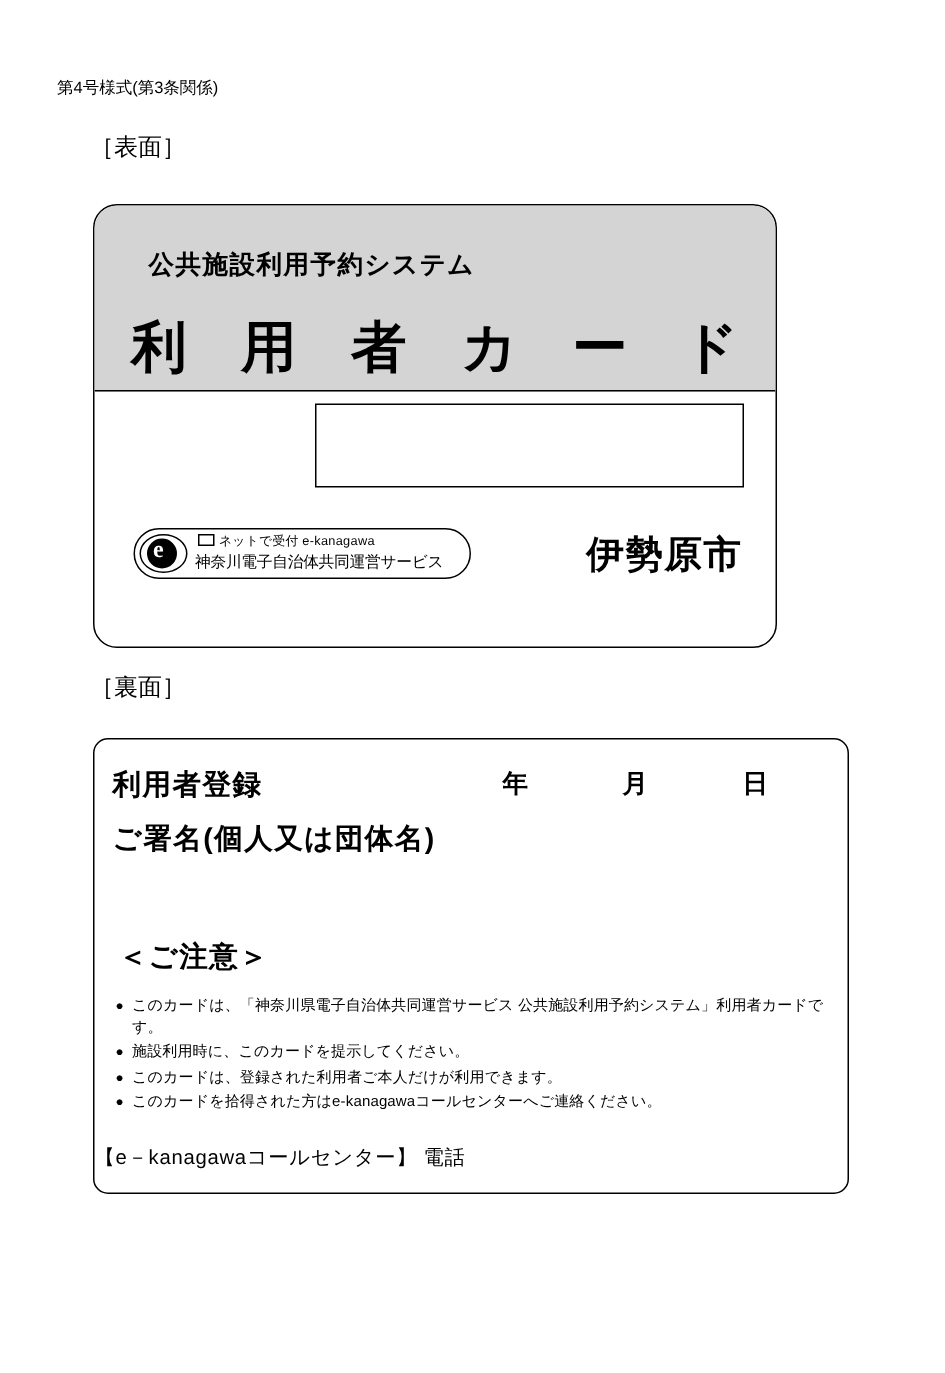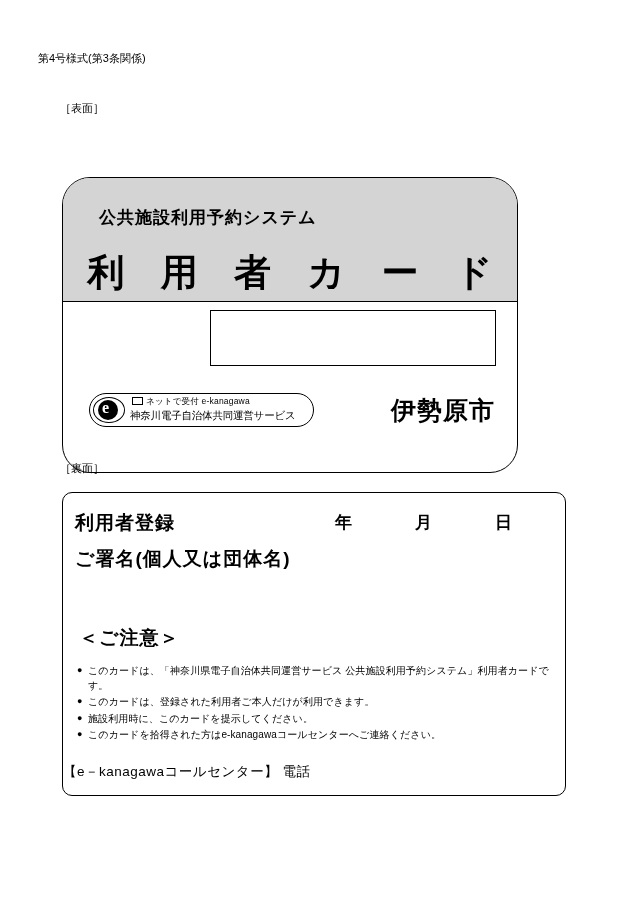--- a/index.html
+++ b/index.html
@@ -20,40 +20,38 @@
     position: absolute;
     left: 38px;
     top: 51px;
     font-size: 11px;
     letter-spacing: 0px;
     white-space: nowrap;
   }
 
   .section-label {
     position: absolute;
-    font-size: 11px;
-    white-space: nowrap;
-    margin-top: 13px;
+    font-size: 16px;
+    white-space: nowrap;
   }
   .label-front { left: 60px; top: 88px; }
   .label-back  { left: 60px; top: 448px; }
 
   
   .card-front {
     position: absolute;
     left: 62px;
     top: 136px;
     width: 456px;
     height: 296px;
     border: 1.5px solid #000;
-    border-radius: 28px;
+    border-radius: 16px;
     box-sizing: border-box;
     overflow: hidden;
     background: #ffffff;
-    margin-top: 41px;
   }
   .card-front-header {
     position: absolute;
     left: 0; top: 0;
     width: 100%;
     height: 124px;
     background: #d4d4d4;
     border-bottom: 1.2px solid #000;
     box-sizing: border-box;
   }
@@ -312,18 +310,18 @@
   <div class="reg-row">
     <div class="reg-label">利用者登録</div>
     <div class="reg-year">年</div>
     <div class="reg-month">月</div>
     <div class="reg-day">日</div>
   </div>
   <div class="sign-label">ご署名(個人又は団体名)</div>
   <div class="notice-title">＜ご注意＞</div>
   <ul class="notice-list">
     <li>このカードは、「神奈川県電子自治体共同運営サービス 公共施設利用予約システム」利用者カードです。</li>
+    <li>施設利用時に、このカードを提示してください。</li>
     <li>このカードは、登録された利用者ご本人だけが利用できます。</li>
-    <li>施設利用時に、このカードを提示してください。</li>
     <li>このカードを拾得された方はe-kanagawaコールセンターへご連絡ください。</li>
   </ul>
   <div class="callcenter">【e－kanagawaコールセンター】 電話</div>
 </div>
 
 </body></html>

